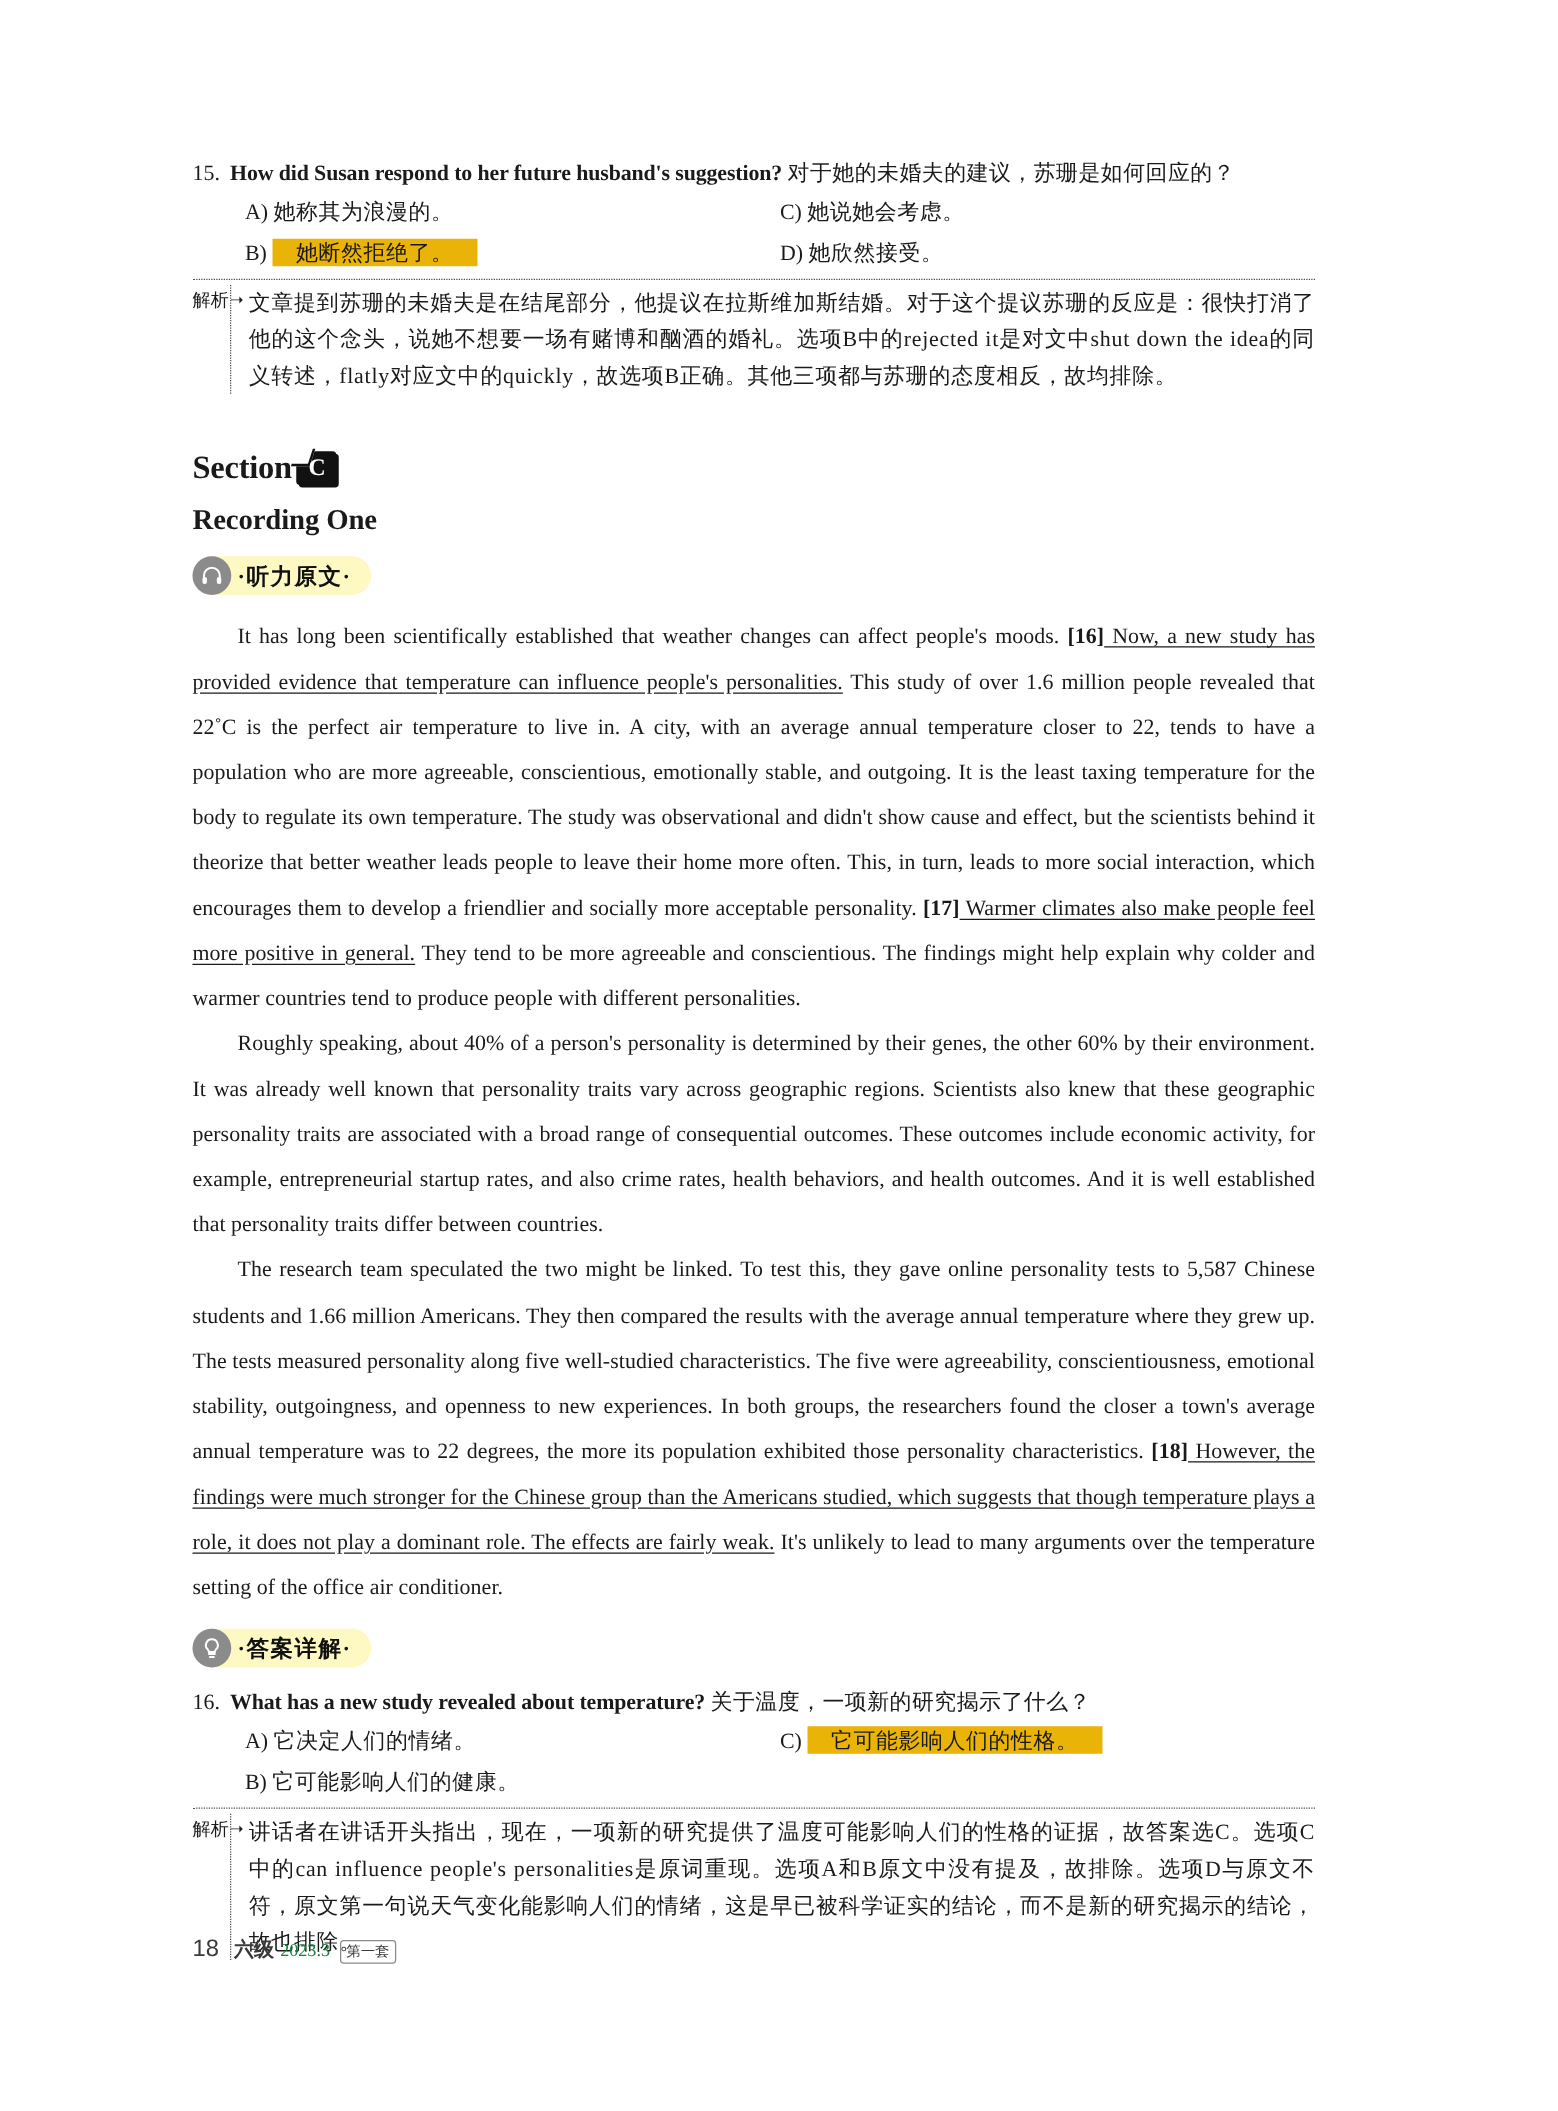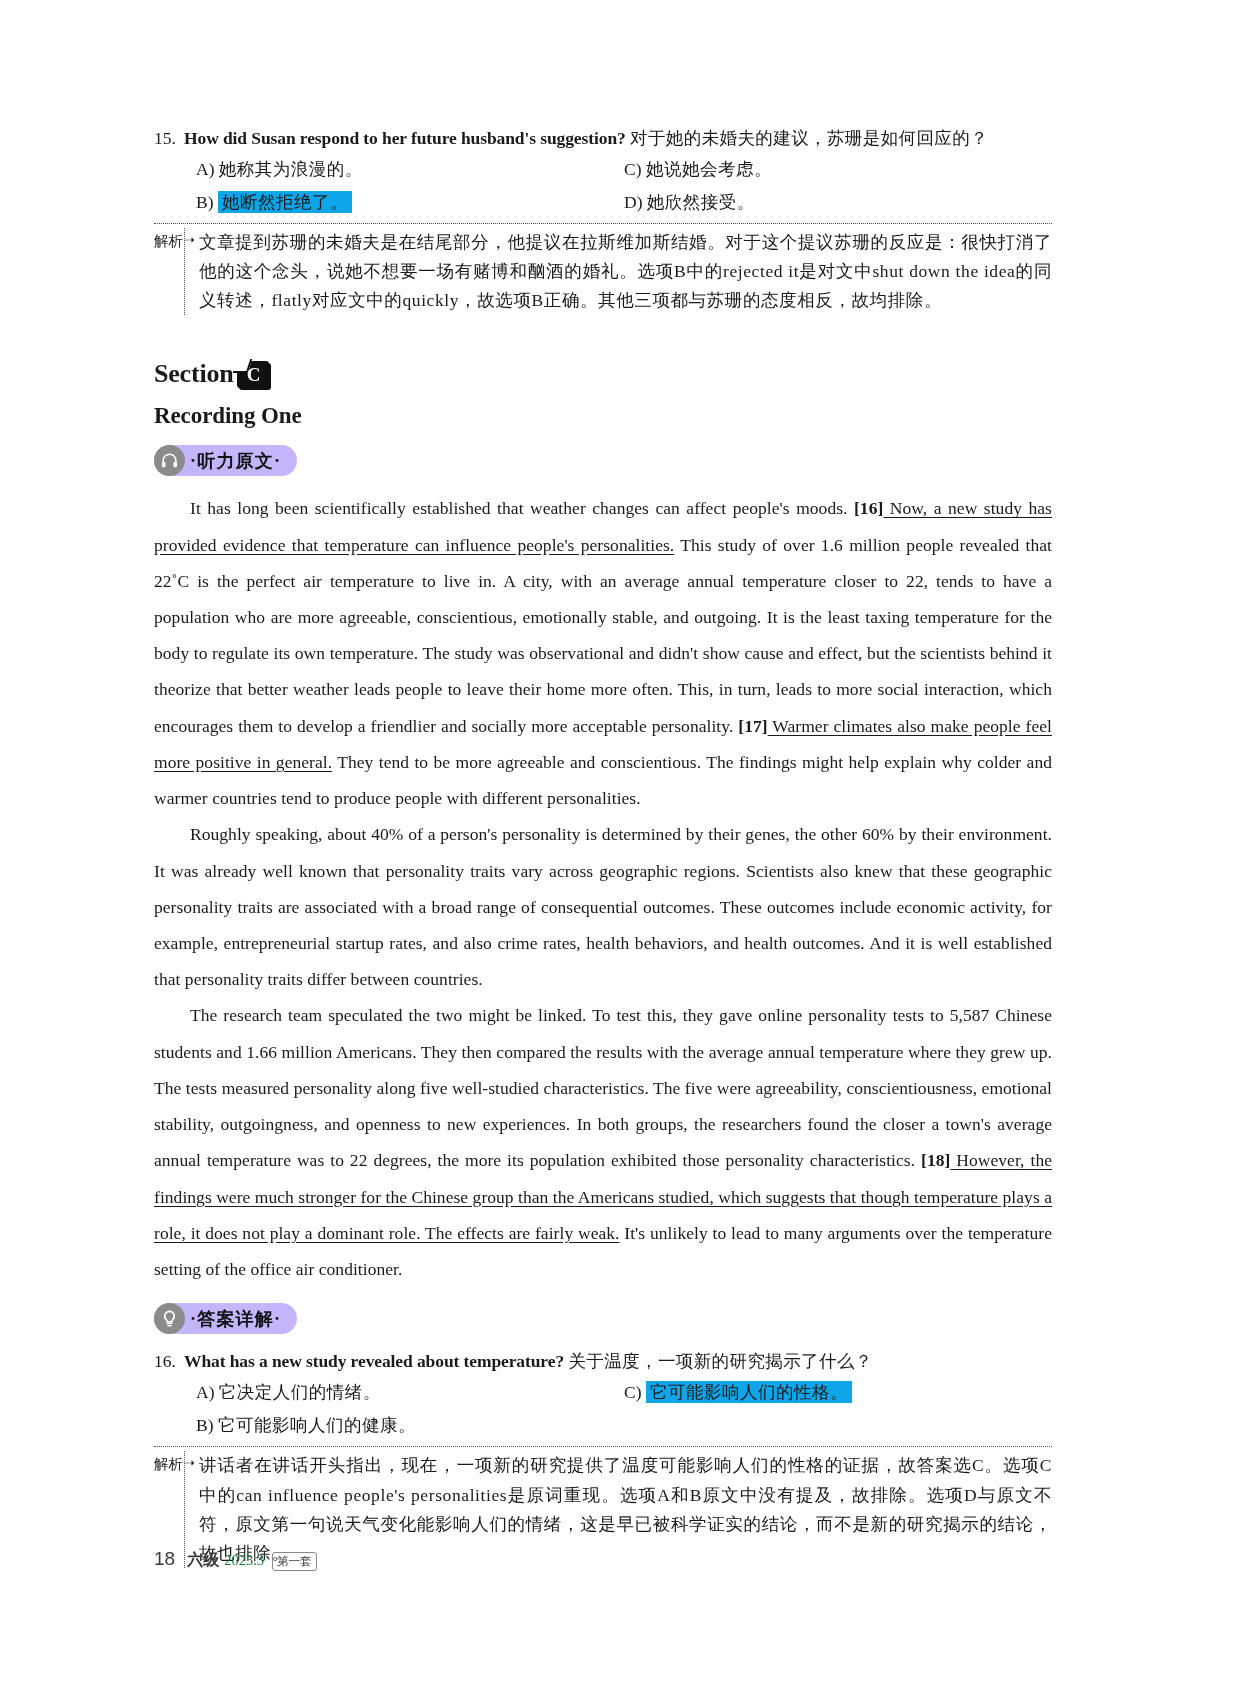--- a/index.html
+++ b/index.html
@@ -61,22 +61,22 @@
     margin-bottom: 9px;
   }
   .opt {
     width: 50%;
     box-sizing: border-box;
   }
   .opt span.txt {
     letter-spacing: 0.5px;
   }
   .opt .hl {
-    background: #0ea5e9;
-    padding: 1px 4px;
+    background: #eab308;
+    padding: 1px 19px;
   }
 
   
   .explain {
     margin-top: 8px;
     display: flex;
     border-top: 1.5px dotted #4d4d4d;
     padding-top: 4px;
     position: relative;
   }
@@ -164,21 +164,21 @@
     font-size: 23px;
     font-weight: bold;
     letter-spacing: -0.1px;
   }
 
   
   .pill {
     margin-top: 16px;
     display: inline-flex;
     align-items: center;
-    background: #c4b5fd;
+    background: #fef9c3;
     border-radius: 16px;
     height: 31px;
     padding-right: 16px;
     padding-left: 0;
   }
   .pill .circ {
     width: 31px;
     height: 31px;
     border-radius: 50%;
     background: #8b8b8b;

